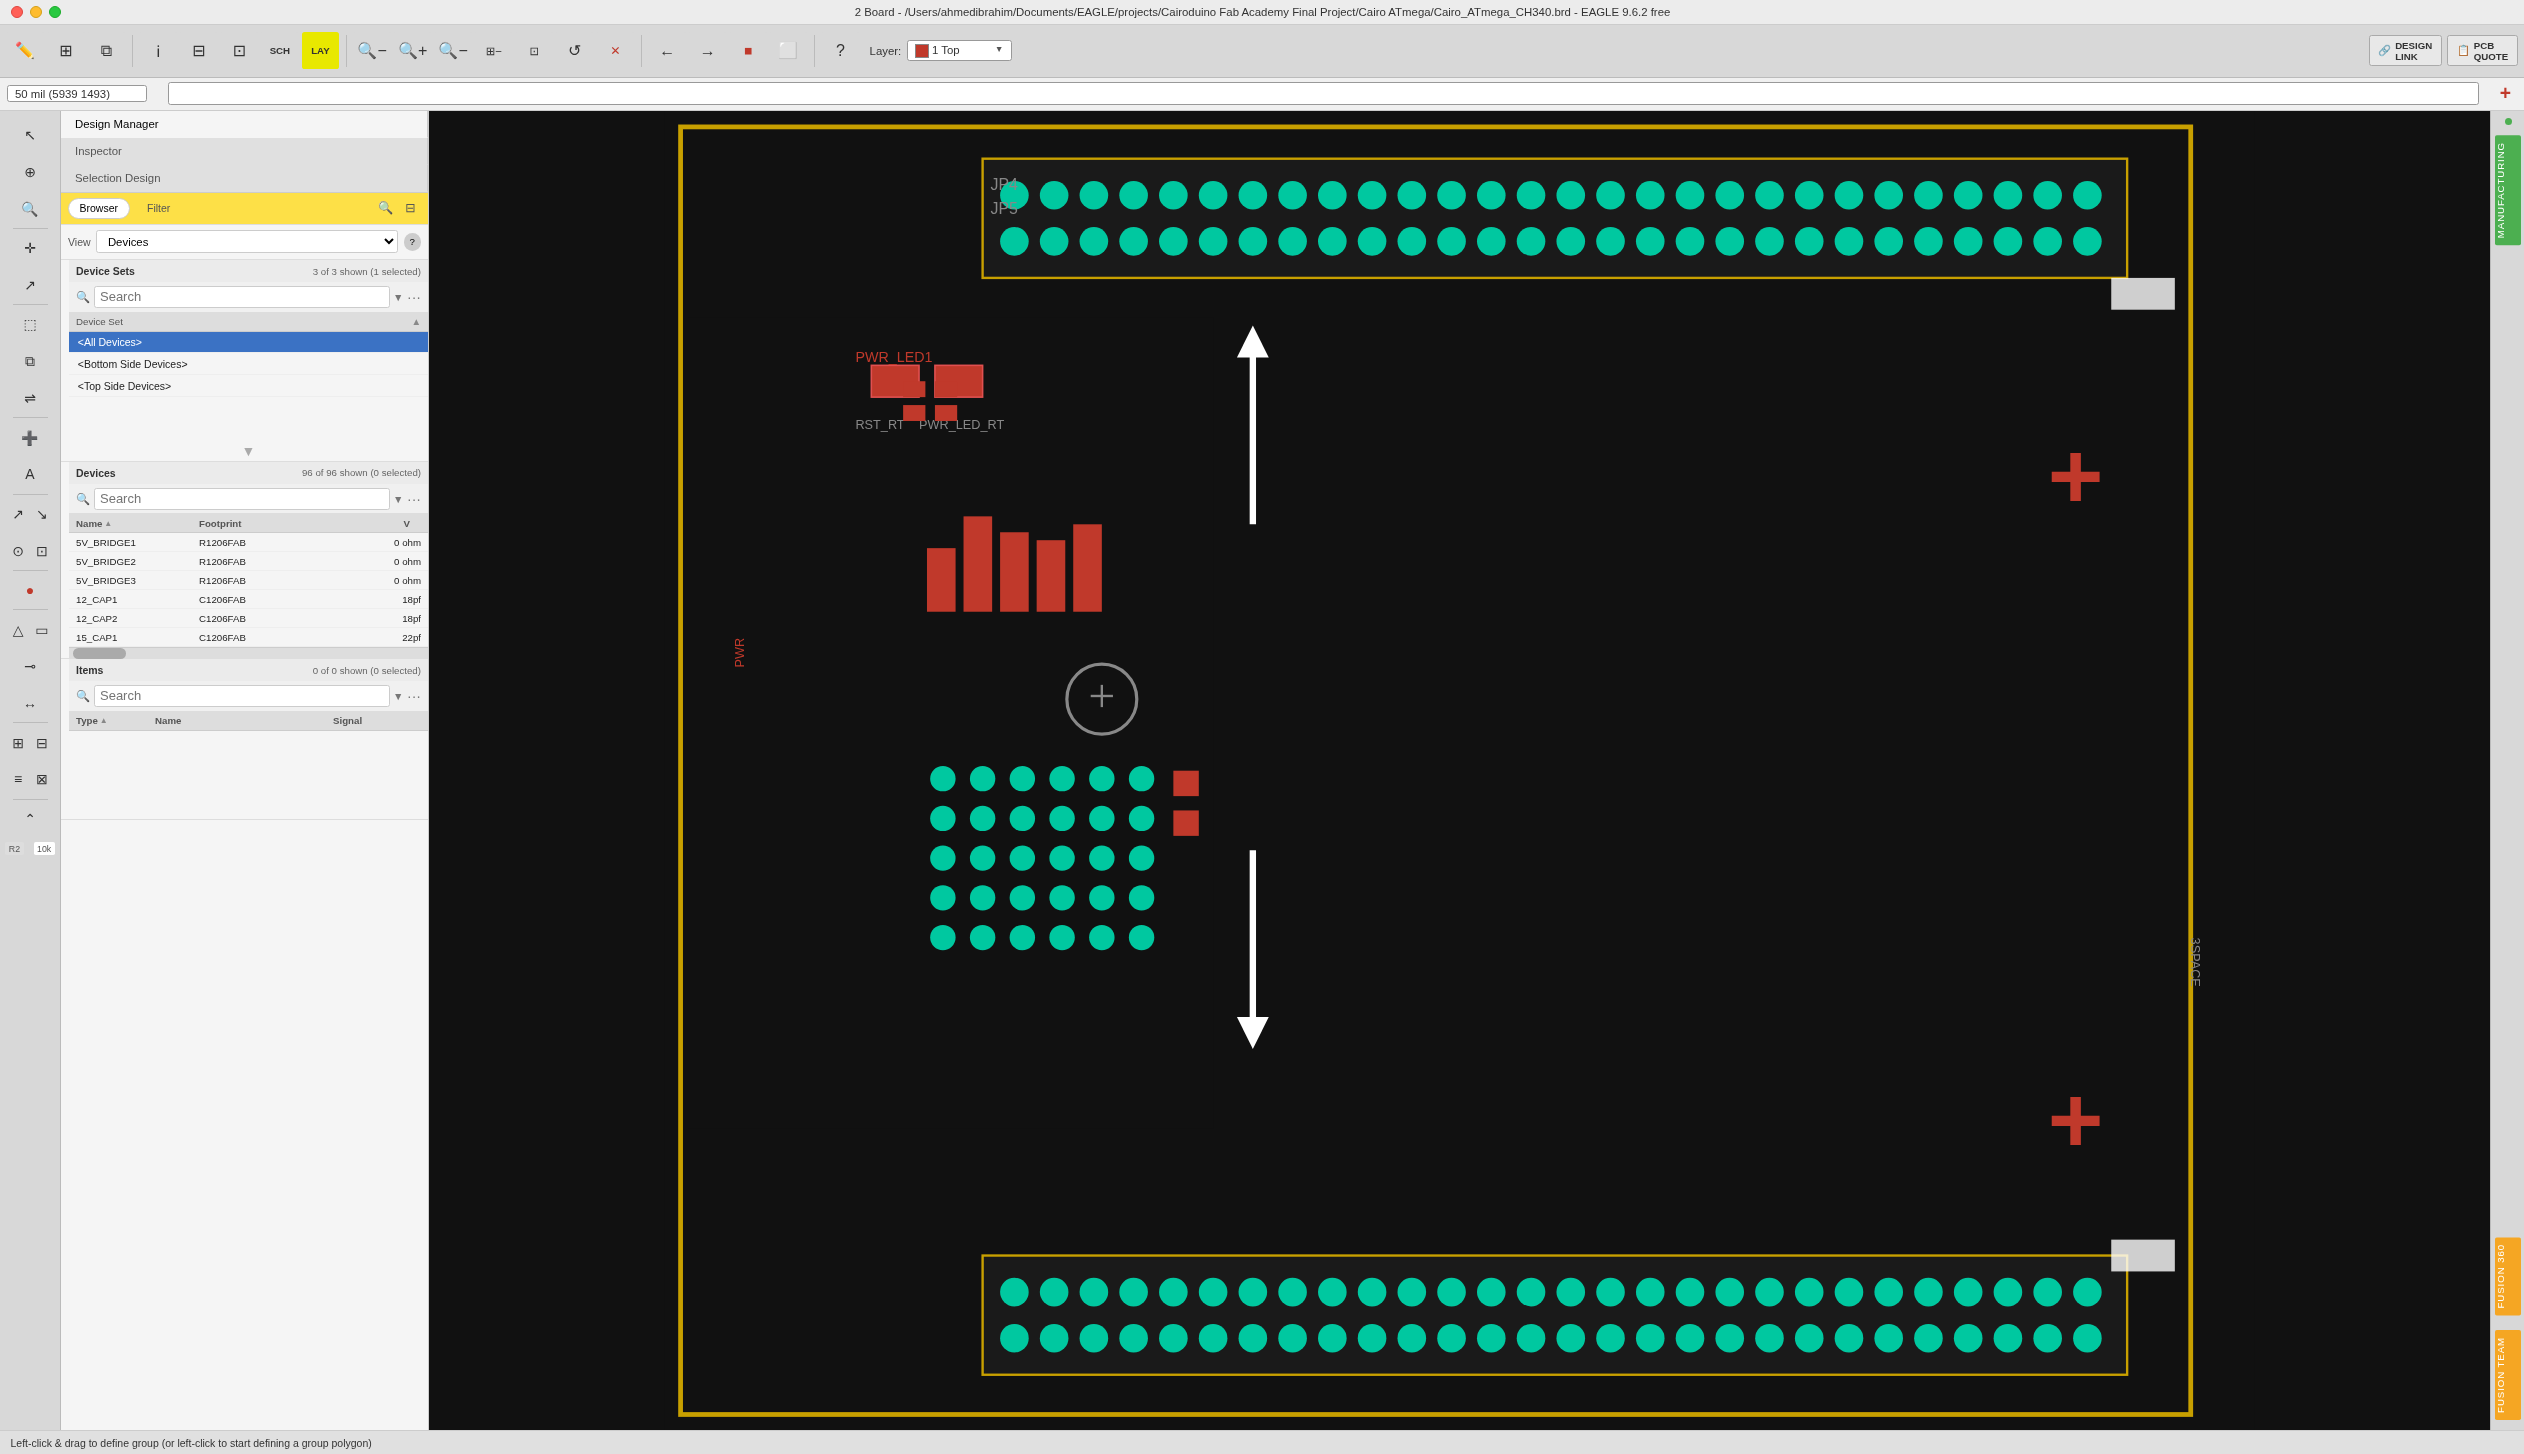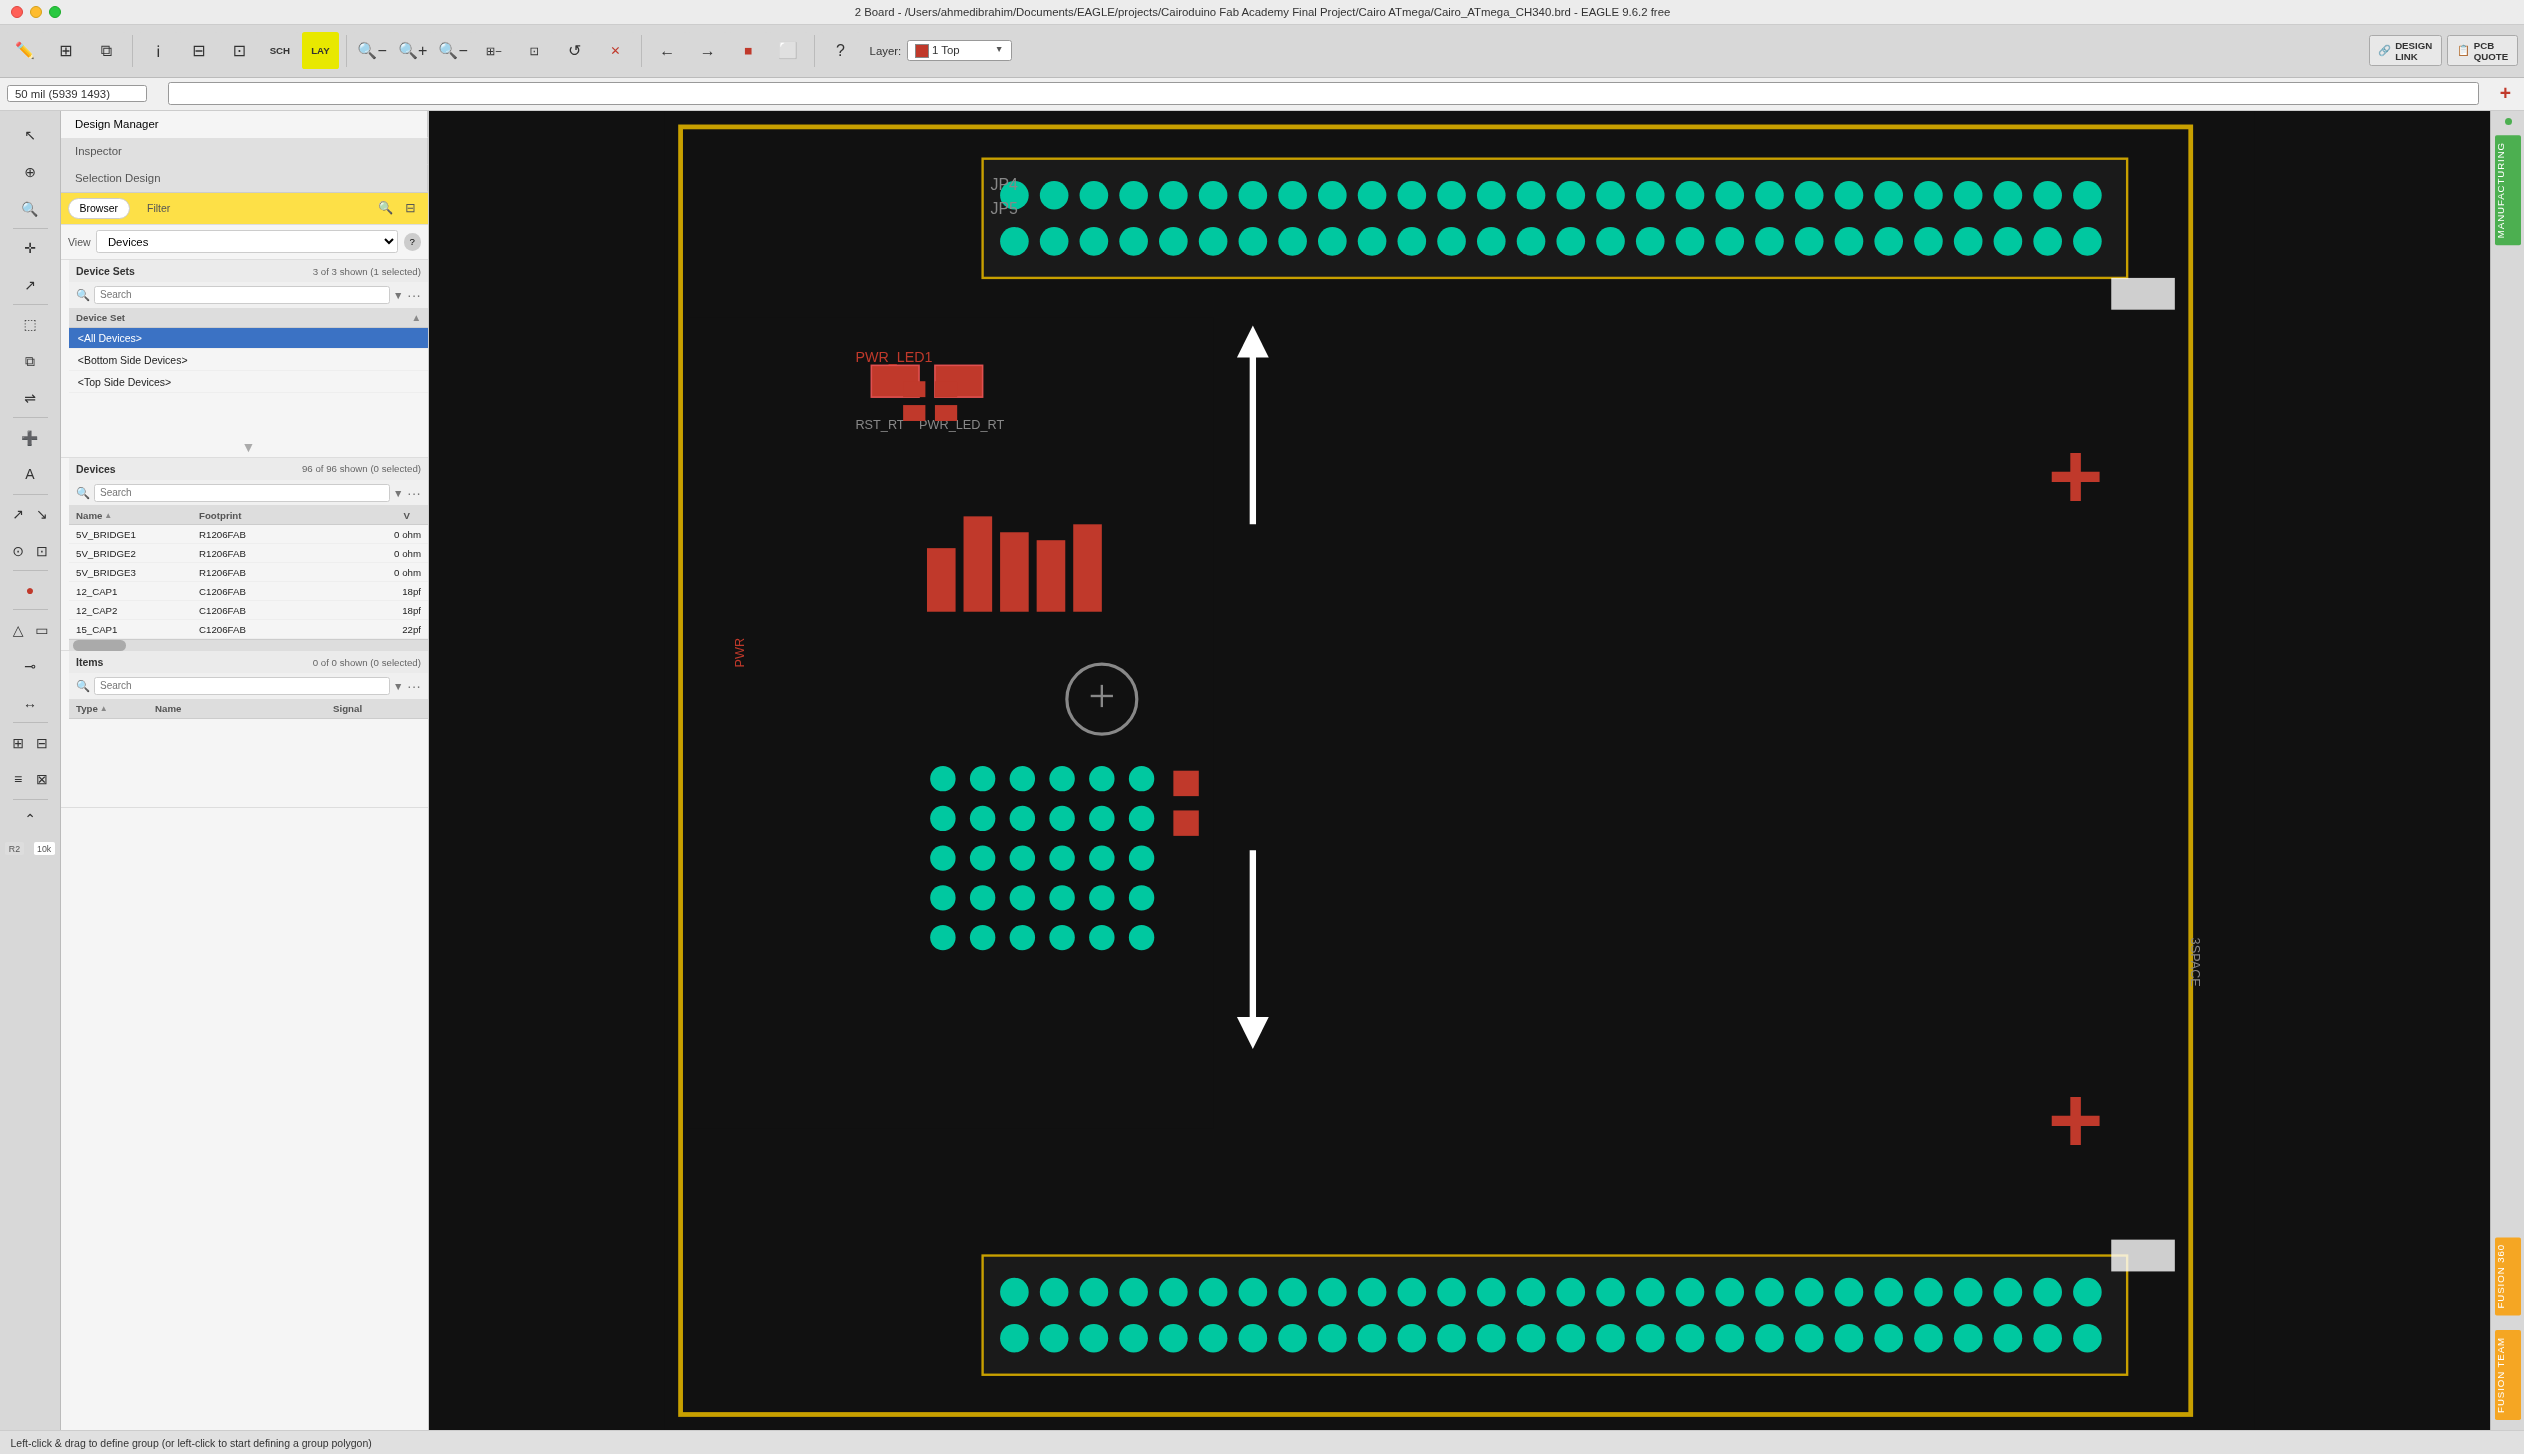--- a/index.html
+++ b/index.html
@@ -116,28 +116,28 @@
 
     
     .section { border-bottom: 0.9px solid #ddd; padding-left: 8px; }
     .section-header { display: flex; align-items: center; padding: 5.3px 7px; background: #ebebeb; }
     .section-title { font-size: 10.5px; font-weight: bold; color: #333; flex: 1; }
     .section-count { font-size: 9.7px; color: #666; }
 
     
     .search-row { display: flex; align-items: center; padding: 3.5px 7px; gap: 3.5px; background: #f0f0f0; border-bottom: 0.9px solid #ddd; }
     .search-icon-s { font-size: 11.4px; color: #888; }
-    .search-input { flex: 1; border: 0.9px solid #ccc; border-radius: 2.6px; padding: 2.6px 5.3px; font-size: 10px; background: white; }
+    .search-input { flex: 1; border: 0.9px solid #ccc; border-radius: 2.6px; padding: 2.6px 5.3px; font-size: 13px; background: white; }
     .search-arrow { font-size: 10.5px; color: #777; cursor: pointer; }
     .search-dots { font-size: 14px; color: #777; cursor: pointer; }
 
     
     .list-header-row {
       display: flex; align-items: center; padding: 3.5px 7px;
-      background: #ddd; font-size: 9.7px; color: #555; font-weight: bold;
+      background: #ddd; font-size: 9.7px; color: #555; font-weight: normal;
       border-bottom: 0.9px solid #ccc;
     }
     .list-col-name { flex: 1; }
 
     .list-item {
       display: flex; align-items: center; padding: 4.4px 8.8px;
       font-size: 10.5px; cursor: pointer; border-bottom: 0.9px solid #eee;
       color: #222;
     }
     .list-item.selected { background: #3b72c4; color: white; }

